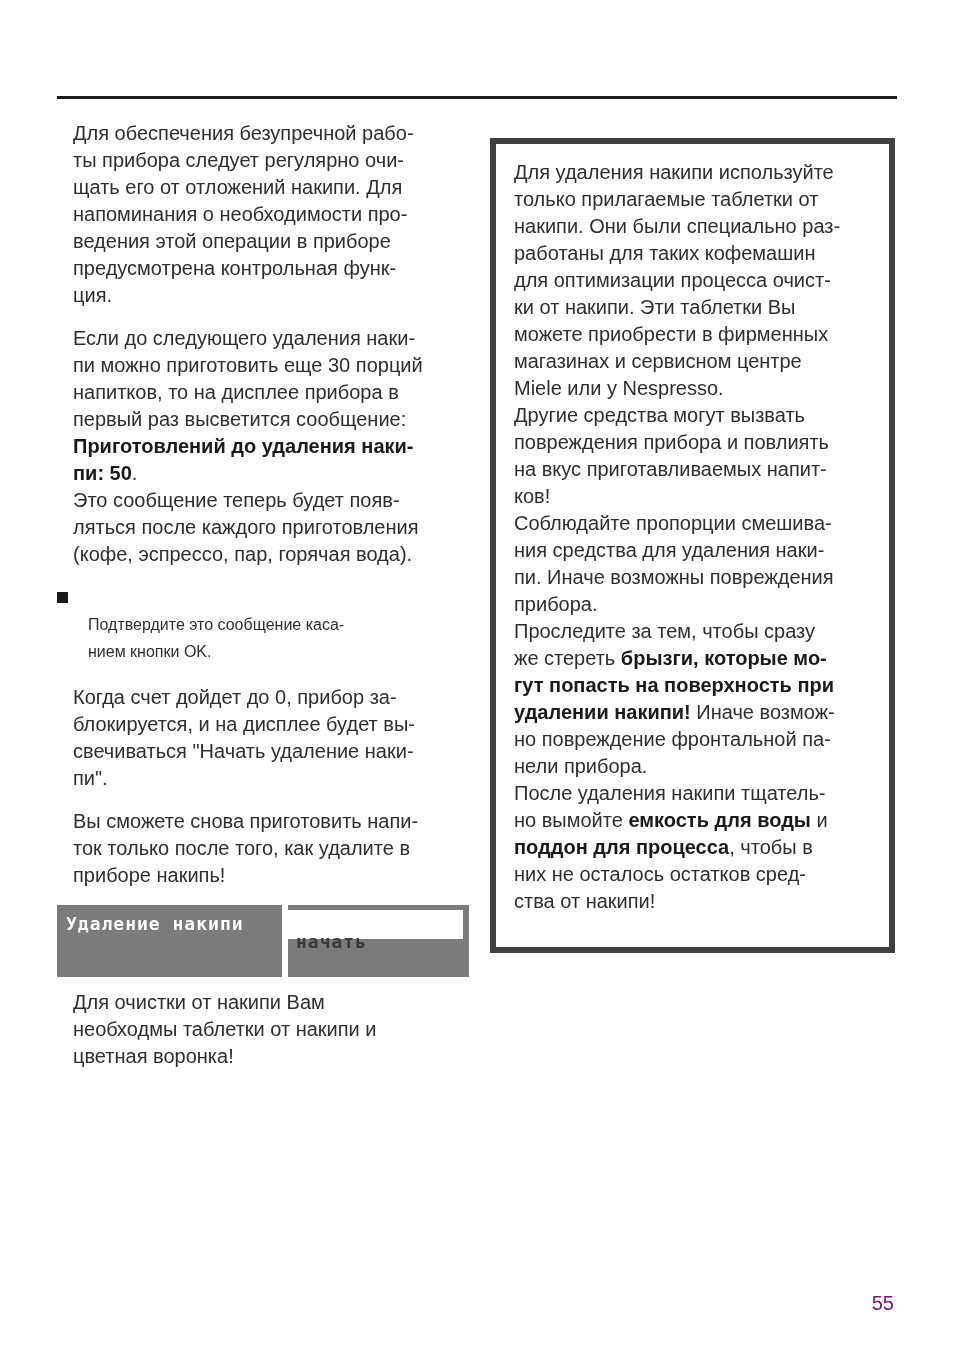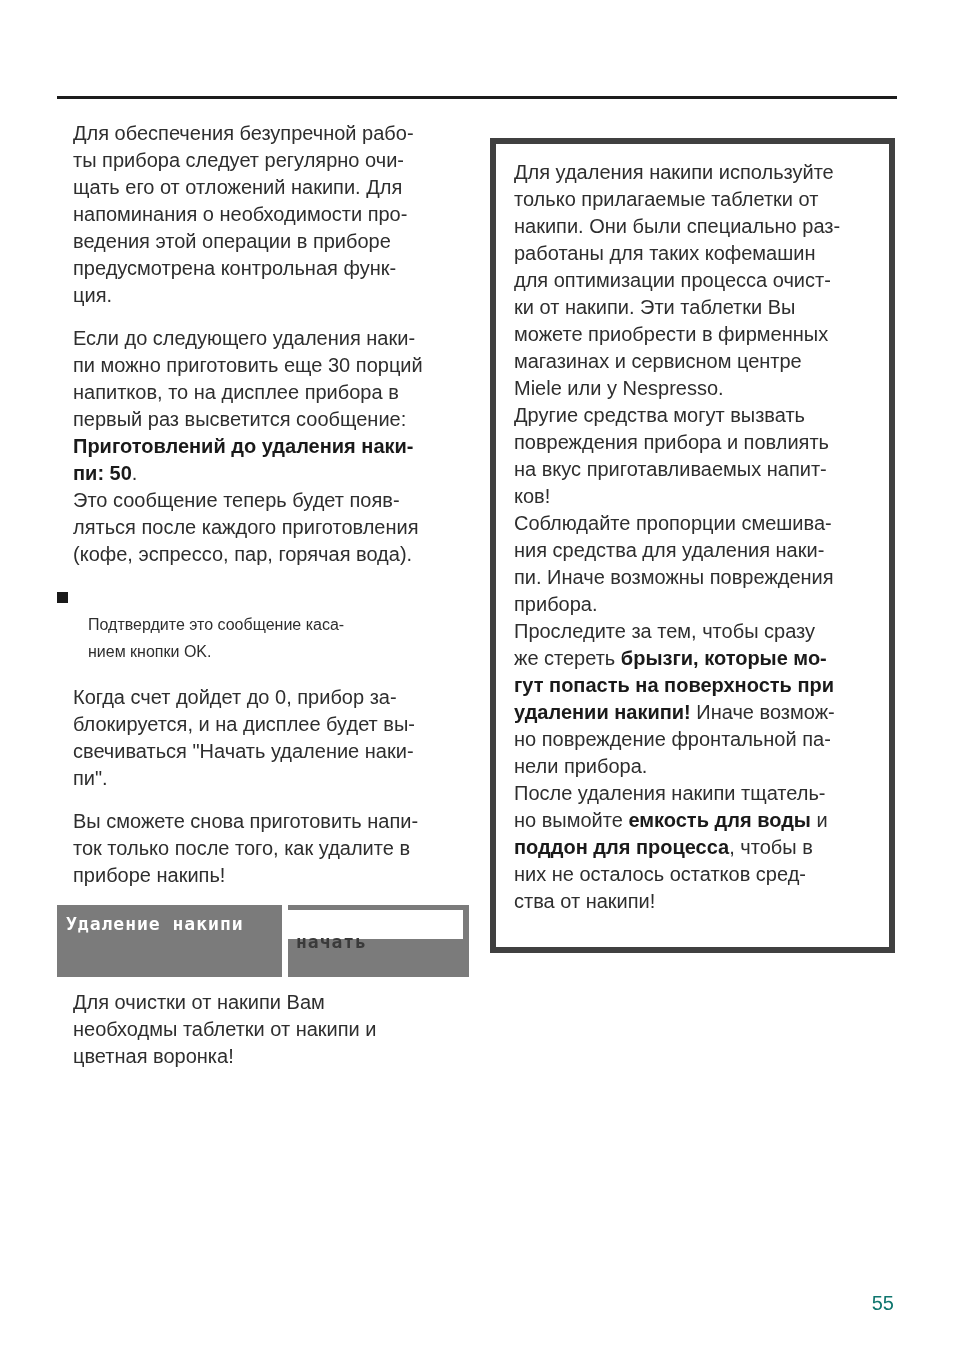--- a/index.html
+++ b/index.html
@@ -123,21 +123,21 @@
     background: #ffffff;
   }
   .info-box .para { margin: 0; }
   .info-box .para + .para { }
 
   .page-number {
     position: absolute;
     top: 1292px;
     right: 60px;
     font-size: 20px;
-    color: #0f766e;
+    color: #701a75;
   }
 </style>
 </head>
 <body>
 
 <div class="page">
 
   <div class="title-rule"></div>
 
   <div class="left-col">

